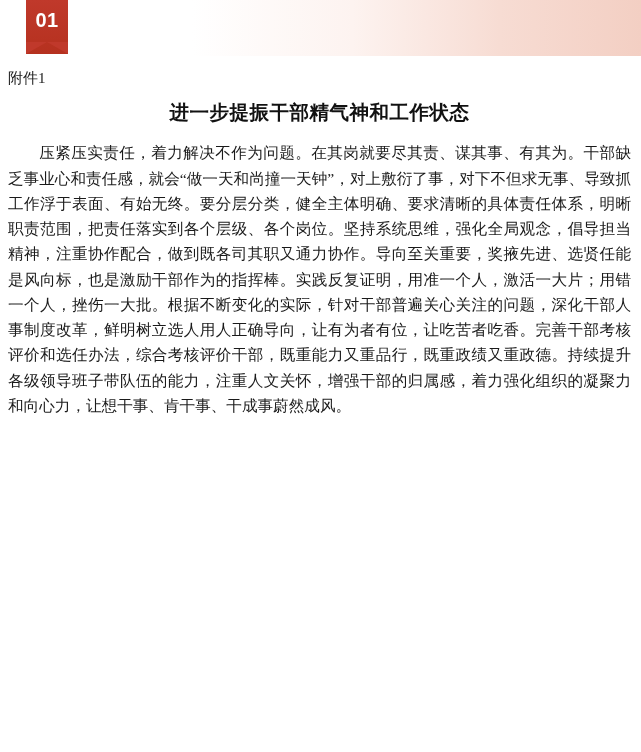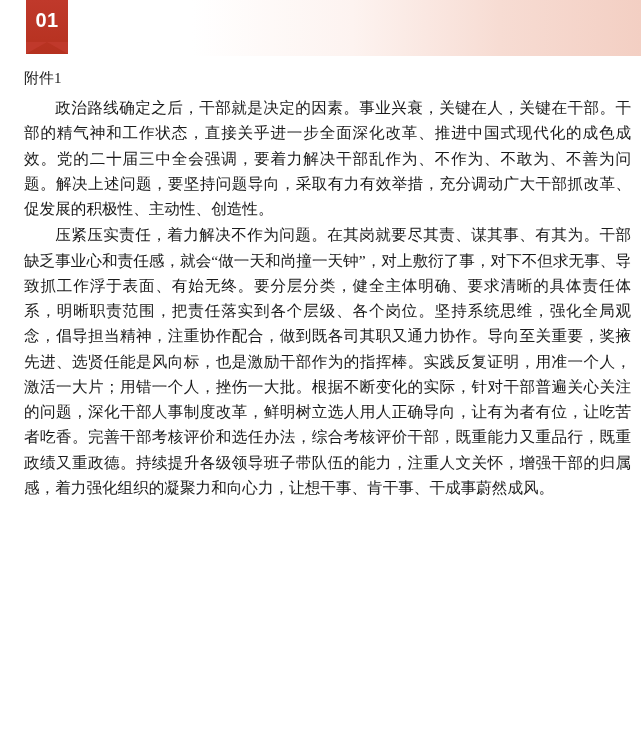--- a/index.html
+++ b/index.html
@@ -63,21 +63,21 @@
     position: relative;
     z-index: 2;
     display: block;
   }
 
   .content {
     position: absolute;
     top: 56px;
     left: 0;
     width: 641px;
-    padding: 0 10px 0 24px;
+    padding: 0 10px 0 8px;
     box-sizing: border-box;
   }
 
   .attachment-label {
     font-family: "Liberation Serif", serif;
     font-size: 15px;
     color: #1a1a1a;
     margin: 12px 0 6px 0;
     line-height: 1.4;
   }
@@ -111,18 +111,18 @@
   <div class="top-band"></div>
 
   <div class="badge">
     <span class="badge-text">01</span>
   </div>
 
   <div class="content">
 
     <div class="attachment-label">附件1</div>
 
+    <h1 class="doc-title">进一步提振干部精气神和工作状态</h1>
 
-    <p class="para">政治路线确定之后，干部就是决定的因素。事业兴衰，关键在人，关键在干部。干部的精气神和工作状态，直接关乎进一步全面深化改革、推进中国式现代化的成色成效。党的二十届三中全会强调，要着力解决干部乱作为、不作为、不敢为、不善为问题。解决上述问题，要坚持问题导向，采取有力有效举措，充分调动广大干部抓改革、促发展的积极性、主动性、创造性。</p>
     <p class="para">压紧压实责任，着力解决不作为问题。在其岗就要尽其责、谋其事、有其为。干部缺乏事业心和责任感，就会“做一天和尚撞一天钟”，对上敷衍了事，对下不但求无事、导致抓工作浮于表面、有始无终。要分层分类，健全主体明确、要求清晰的具体责任体系，明晰职责范围，把责任落实到各个层级、各个岗位。坚持系统思维，强化全局观念，倡导担当精神，注重协作配合，做到既各司其职又通力协作。导向至关重要，奖掖先进、选贤任能是风向标，也是激励干部作为的指挥棒。实践反复证明，用准一个人，激活一大片；用错一个人，挫伤一大批。根据不断变化的实际，针对干部普遍关心关注的问题，深化干部人事制度改革，鲜明树立选人用人正确导向，让有为者有位，让吃苦者吃香。完善干部考核评价和选任办法，综合考核评价干部，既重能力又重品行，既重政绩又重政德。持续提升各级领导班子带队伍的能力，注重人文关怀，增强干部的归属感，着力强化组织的凝聚力和向心力，让想干事、肯干事、干成事蔚然成风。</p>
 
   </div>
 </div>
 
 </body></html>

